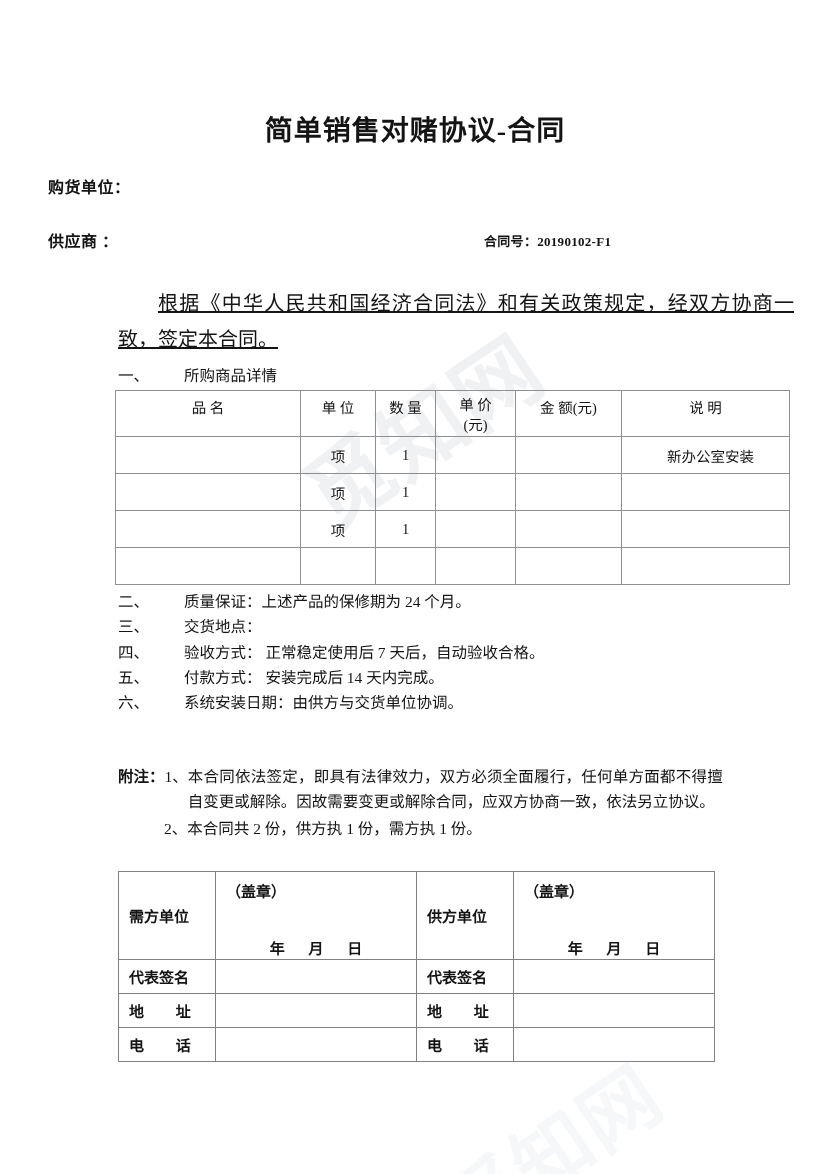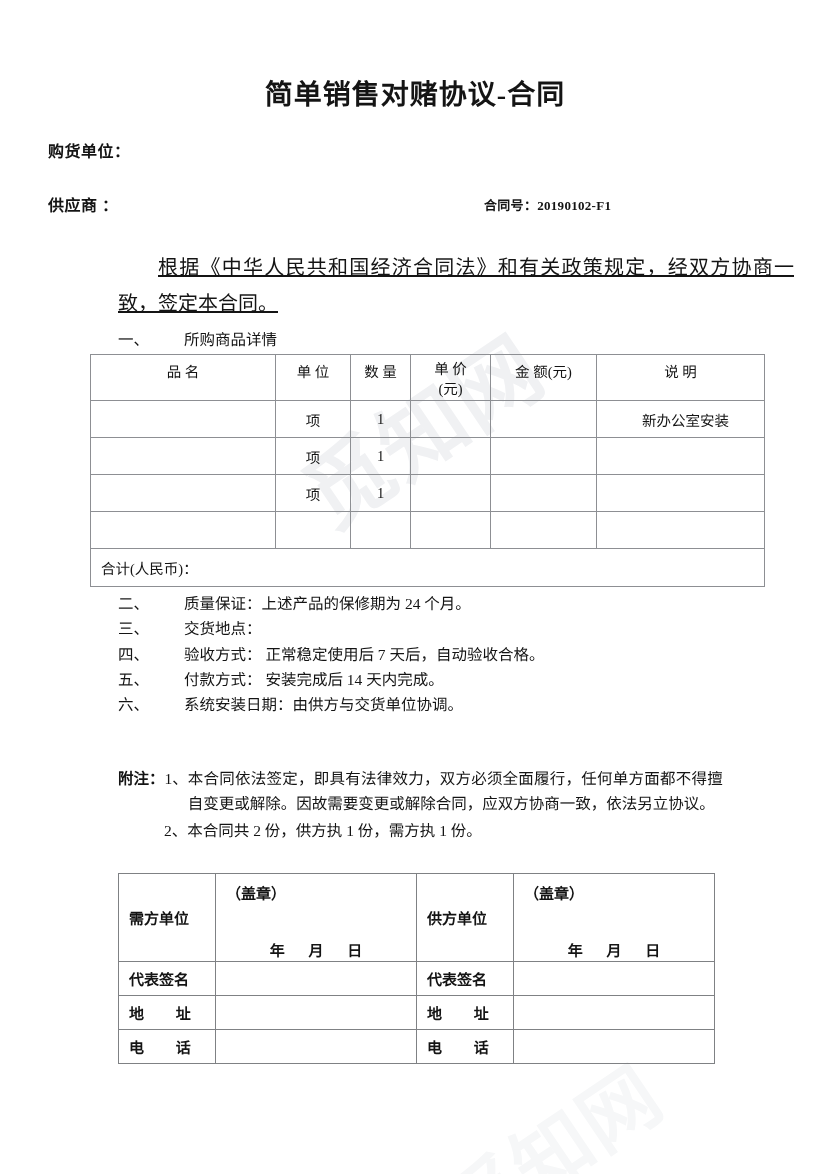--- a/index.html
+++ b/index.html
@@ -54,21 +54,21 @@
     z-index: 2;
   }
 
   
   .doc-title {
     text-align: center;
     font-size: 28px;
     font-weight: 700;
     letter-spacing: 1px;
     margin: 0;
-    padding-top: 72px;
+    padding-top: 108px;
     font-family: "Liberation Serif", "DejaVu Serif", serif;
   }
 
   
   .party-line {
     font-size: 16px;
     font-weight: 700;
     margin-left: 48px;
     margin-top: 26px;
     letter-spacing: 0.5px;
@@ -120,21 +120,21 @@
   .clauses-after {
     margin-top: 4px;
   }
 
   
   table {
     border-collapse: collapse;
     table-layout: fixed;
   }
   .goods-table {
-    margin-left: 90px;
+    margin-left: 115px;
     width: 675px;
     font-size: 14.5px;
   }
   .goods-table td {
     border: 1px solid #8d8f93;
     padding: 0;
     vertical-align: middle;
     text-align: center;
     height: 37px;
     box-sizing: border-box;
@@ -300,23 +300,20 @@
           <td></td>
           <td class="cell-note"></td>
         </tr>
         <tr>
           <td></td>
           <td></td>
           <td></td>
           <td></td>
           <td></td>
           <td class="cell-note"></td>
-        </tr>
-        <tr class="total-row">
-          <td colspan="6">合计(人民币)：</td>
         </tr>
       </tbody>
     </table>
 
     <div class="clauses-after">
       <div class="clause">
         <span class="num">二、</span>
         <span class="txt">质量保证：上述产品的保修期为 24 个月。</span>
       </div>
       <div class="clause">

